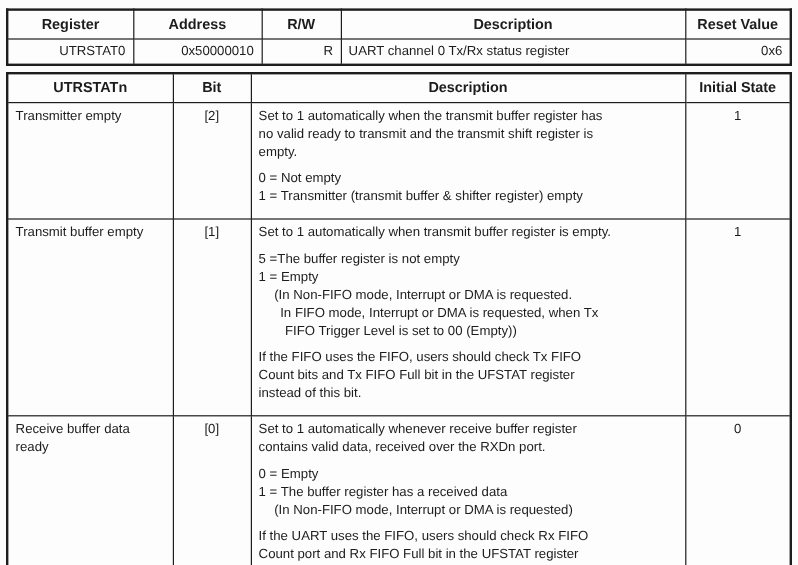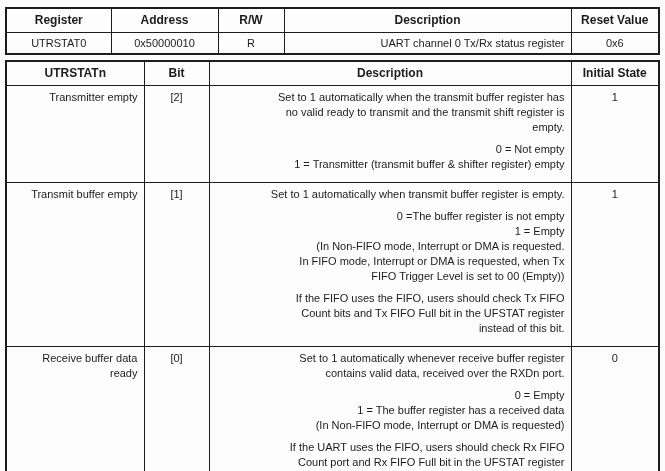--- a/index.html
+++ b/index.html
@@ -33,25 +33,25 @@
     overflow: hidden;
   }
   .tbl th {
     font-weight: bold;
     font-size: 12px;
     text-align: center;
     padding: 4px 4px;
     height: 15px;
   }
   .tbl-reg td {
-    text-align: center;
+    text-align: right;
     height: 16px;
   }
   .tbl-bits { margin-top: 5px; }
-  .tbl td.left { text-align: right; }
+  .tbl td.left { text-align: left; }
   .tbl td.center { text-align: center; }
   .tbl td.top { vertical-align: top; }
   .tbl td.name-cell { padding-top: 4px; }
   .tbl td.bit-cell { padding-top: 4px; }
   .tbl td.state-cell { padding-top: 4px; }
   .tbl td.desc-cell { padding: 4px 6px 10px 6px; }
   .desc-line { line-height: 15px; white-space: nowrap; }
   .desc-line.gap { margin-top: 7px; }
   .desc-line.ind1 { padding-left: 13px; }
   .desc-line.ind2 { padding-left: 18px; }
@@ -119,21 +119,21 @@
             <div class="desc-line gap">0 = Not empty</div>
             <div class="desc-line">1 = Transmitter (transmit buffer &amp; shifter register) empty</div>
           </td>
           <td class="center top state-cell">1</td>
         </tr>
         <tr class="row-h2">
           <td class="left top name-cell">Transmit buffer empty</td>
           <td class="center top bit-cell">[1]</td>
           <td class="left top desc-cell">
             <div class="desc-line">Set to 1 automatically when transmit buffer register is empty.</div>
-            <div class="desc-line gap">0 =The buffer register is not empty</div>
+            <div class="desc-line gap">5 =The buffer register is not empty</div>
             <div class="desc-line">1 = Empty</div>
             <div class="desc-line ind1">(In Non-FIFO mode, Interrupt or DMA is requested.</div>
             <div class="desc-line ind2">In FIFO mode, Interrupt or DMA is requested, when Tx</div>
             <div class="desc-line ind3">FIFO Trigger Level is set to 00 (Empty))</div>
             <div class="desc-line gap">If the FIFO uses the FIFO, users should check Tx FIFO</div>
             <div class="desc-line">Count bits and Tx FIFO Full bit in the UFSTAT register</div>
             <div class="desc-line">instead of this bit.</div>
           </td>
           <td class="center top state-cell">1</td>
         </tr>

